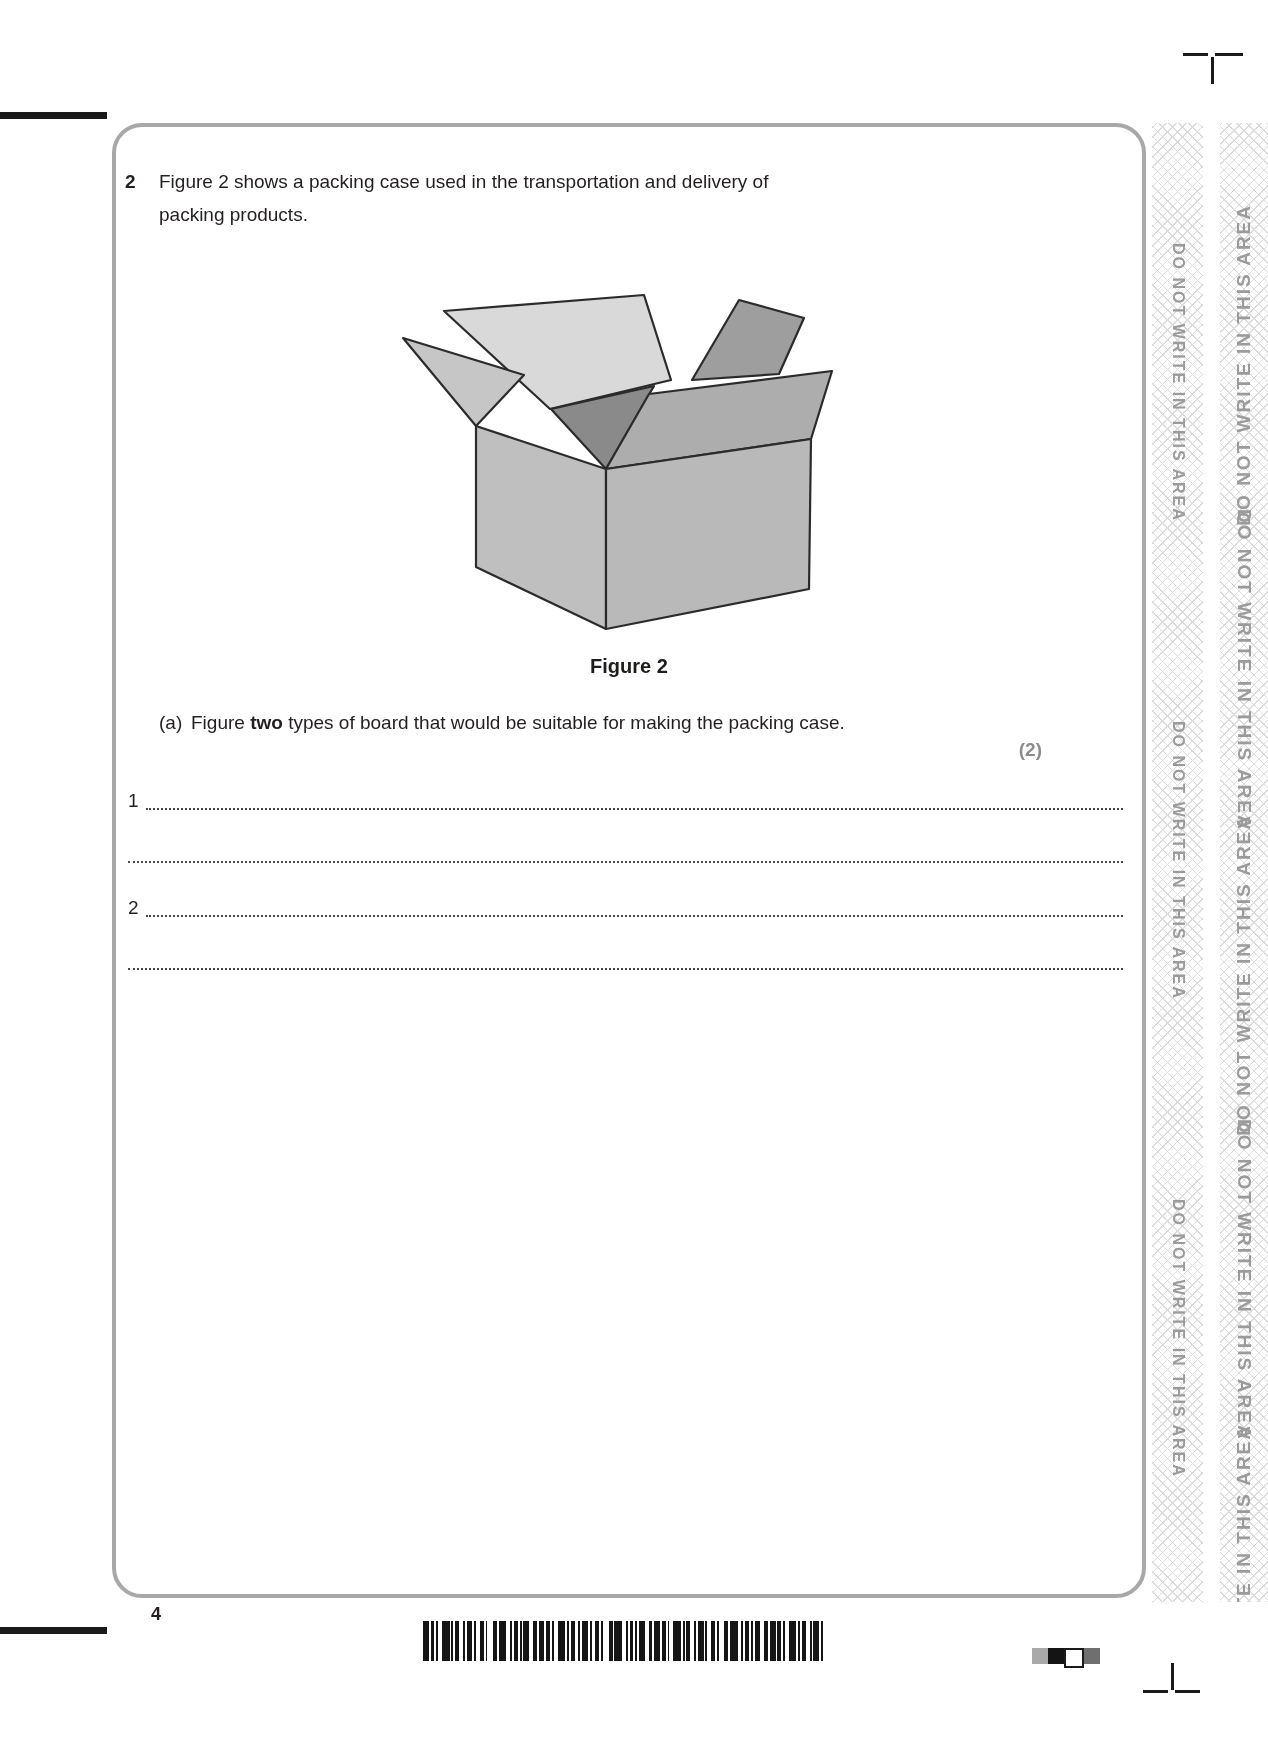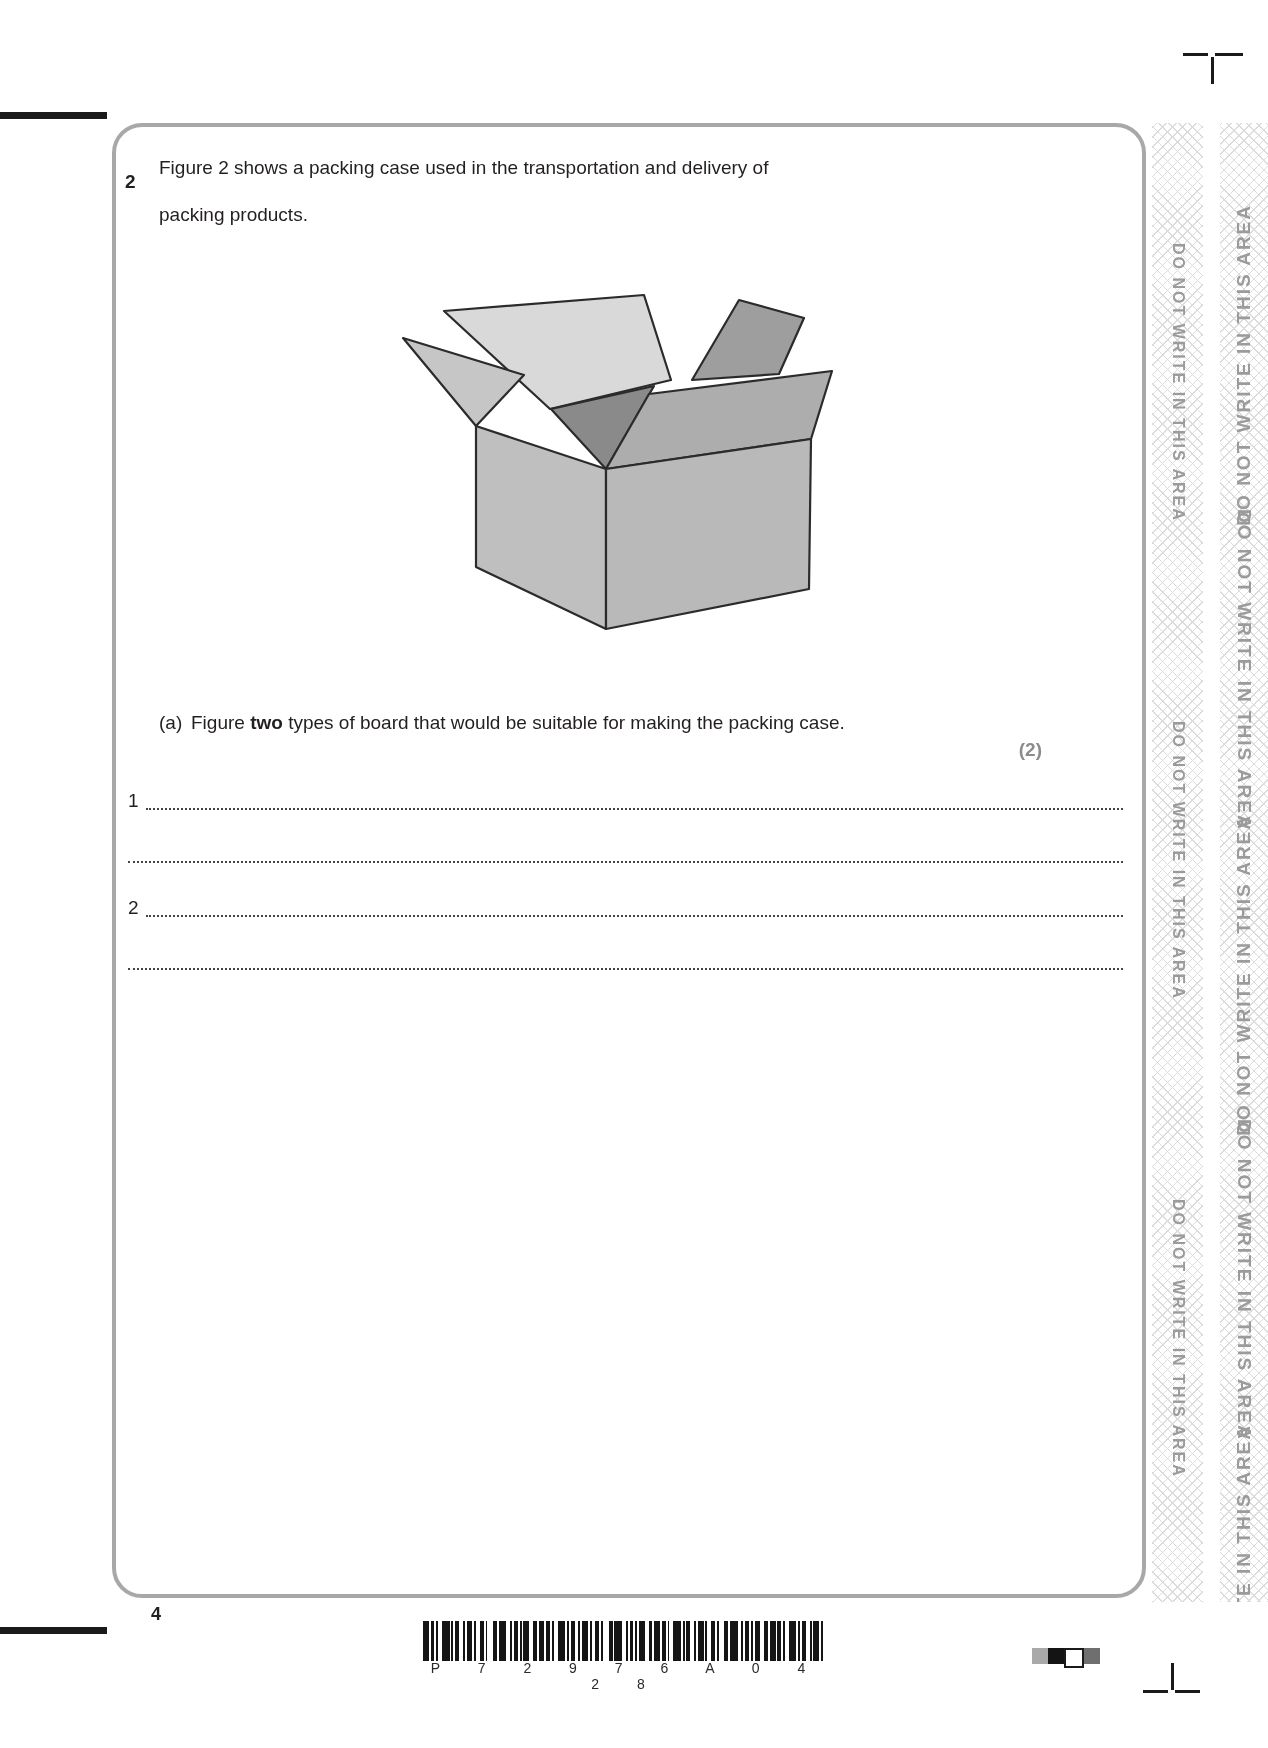--- a/index.html
+++ b/index.html
@@ -13,21 +13,21 @@
   
   #content-box{position:absolute;left:112px;top:123px;width:1034px;height:1475px;
     border:4px solid #a8a8a8;border-radius:30px;box-sizing:border-box;background:#fff;}
   #content-box *{box-sizing:border-box;}
 
   .abs{position:absolute;}
   .qtext{font-size:19px;line-height:33px;color:#231f20;}
   .bold{font-weight:bold;}
 
   #q-number{left:9px;top:38px;font-weight:bold;}
-  #intro-l1{left:43px;top:24px;text-align:right;}
+  #intro-l1{left:43px;top:38px;text-align:right;}
   #intro-l2{left:43px;top:71px;}
   #para2{left:43px;top:120px;}
 
   #figure-wrap{left:281px;top:128px;width:440px;height:380px;}
   #figure-caption{left:0;top:528px;width:100%;text-align:center;font-weight:bold;font-size:20px;}
 
   #part-a-row{left:43px;top:579px;width:960px;}
   #part-a-label{display:inline-block;width:32px;}
   #marks{top:612px;right:100px;font-weight:bold;font-size:19px;color:#8c8c8c;}
 
@@ -90,20 +90,21 @@
           <polygon points="6,83 127,120 79,171" fill="#c6c6c6"></polygon>
           <polygon points="295,125 342,45 407,63 382,119" fill="#9e9e9e"></polygon>
           <polygon points="154,154 257,131 209,214" fill="#8a8a8a"></polygon>
           <polygon points="209,214 252,139 435,116 414,184" fill="#adadad"></polygon>
           <polygon points="79,171 209,214 209,374 79,312" fill="#bfbfbf"></polygon>
           <polygon points="209,214 414,184 412,334 209,374" fill="#b9b9b9"></polygon>
         </g>
       </svg>
     </div>
 
+    <div id="figure-caption" class="abs">Figure 2</div>
 
     <div id="part-a-row" class="abs qtext">
       <span id="part-a-label">(a)</span><span>Figure </span><span class="bold">two</span><span> types of board that would be suitable for making the packing case.</span>
     </div>
 
     <div id="marks" class="abs">(2)</div>
 
     <div class="ans-row" style="top:662px;">
       <span class="ans-num">1</span>
       <div class="ans-dots"></div>
@@ -271,21 +272,20 @@
       <div style="width: 1.9px; background: transparent;"></div>
       <div style="width: 3.8px; background: rgb(21, 21, 21);"></div>
       <div style="width: 3.8px; background: transparent;"></div>
       <div style="width: 1.9px; background: rgb(21, 21, 21);"></div>
       <div style="width: 1.9px; background: transparent;"></div>
       <div style="width: 5.7px; background: rgb(21, 21, 21);"></div>
       <div style="width: 1.9px; background: transparent;"></div>
       <div style="width: 1.9px; background: rgb(21, 21, 21);"></div>
       <div style="width: 3.8px; background: transparent;"></div>
     </div>
-  <div id="barcode-text">P 7 2 9 7 6 A 0 4 2 8</div>
   <div id="color-strip">
     <div style="background:#a9a9a9;"></div>
     <div style="background:#141414;"></div>
     <div style="background:#ffffff;border:2px solid #1a1a1a;"></div>
     <div style="background:#6f6f6f;"></div>
   </div>
 
 </div>
 
 </body></html>

